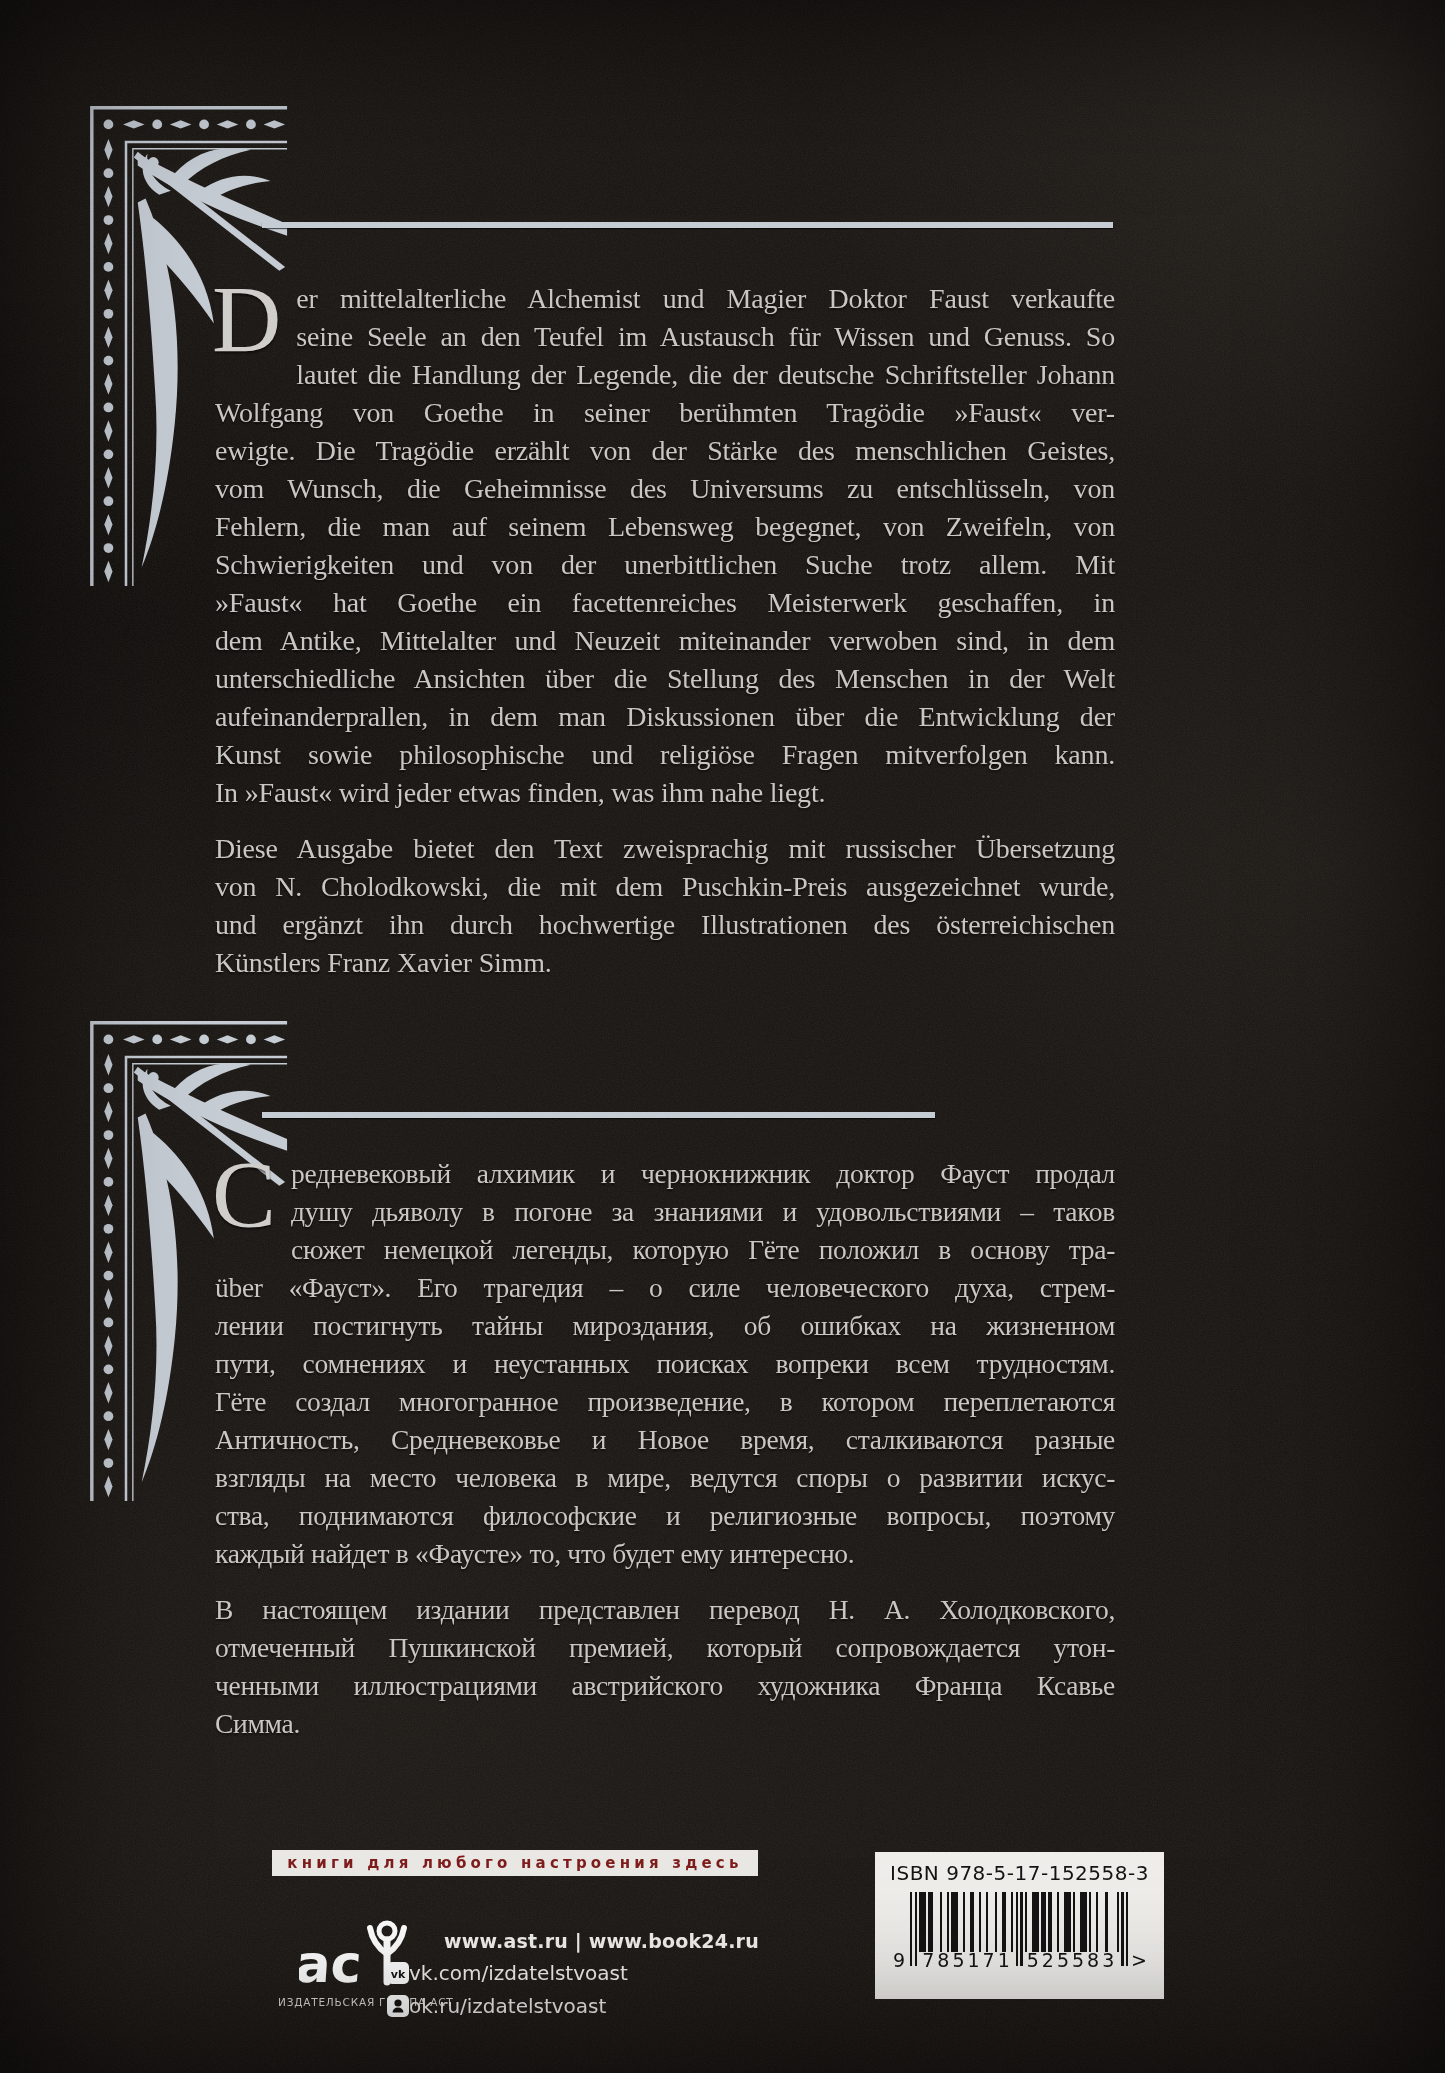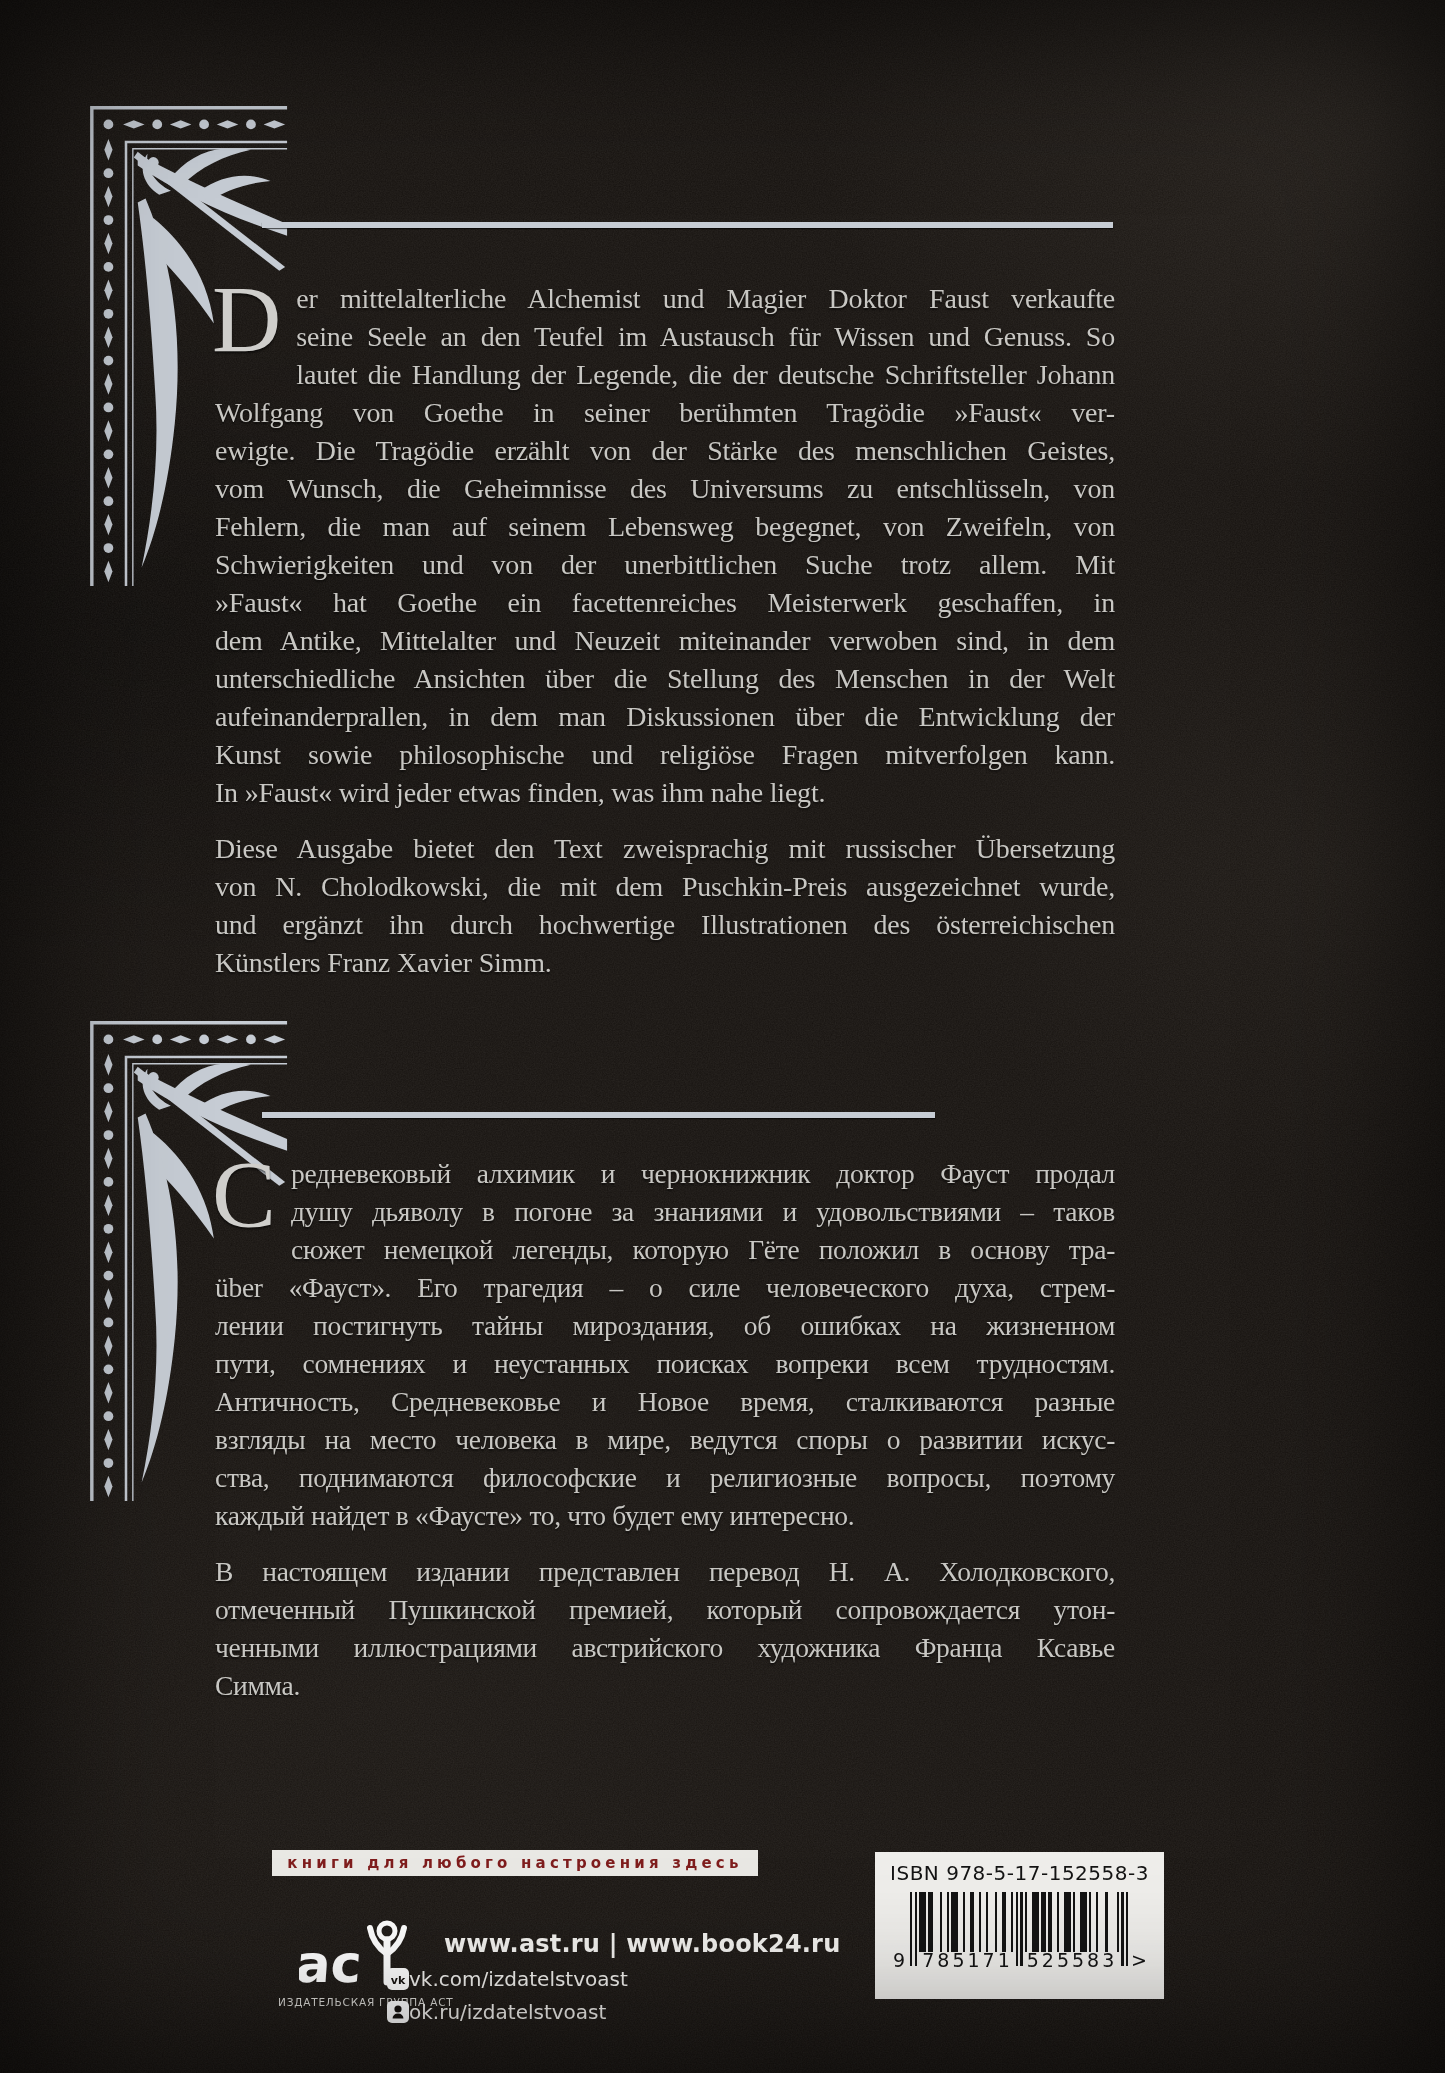--- a/index.html
+++ b/index.html
@@ -41,21 +41,21 @@
 
   
   .tagline{position:absolute;left:272px;top:1850px;width:486px;height:26px;
     background:#e9e8e4;color:#7f1d1d;font-family:"DejaVu Sans","Liberation Sans",sans-serif;
     font-weight:bold;font-size:15px;line-height:27px;letter-spacing:4.2px;text-align:center;}
   .publisher{position:absolute;left:278px;top:1918px;width:154px;text-align:center;}
   .pubcap{margin-top:2px;color:#dddcd8;font-family:"DejaVu Sans","Liberation Sans",sans-serif;
     font-size:10.5px;letter-spacing:0.8px;white-space:nowrap;}
   .links{position:absolute;left:387px;top:1930px;color:#f2f1ee;
     font-family:"DejaVu Sans","Liberation Sans",sans-serif;}
-  .weburls{margin-left:57px;font-size:24px;font-weight:bold;letter-spacing:0.2px;}
+  .weburls{margin-left:57px;font-size:19px;font-weight:bold;letter-spacing:0.2px;}
   .socrow{display:flex;align-items:center;margin-top:9px;font-size:20px;}
   .socrow b{font-weight:normal;margin-top:20px;}
   .badge{width:22px;height:22px;flex:0 0 22px;}
 
   .barcodebox{position:absolute;left:875px;top:1852px;width:289px;height:147px;
     background:#efeeeb;color:#141414;font-family:"DejaVu Sans","Liberation Sans",sans-serif;}
   .isbn{margin-top:9px;text-align:center;font-size:20px;letter-spacing:0.5px;}
   .bars{position:relative;display:flex;width:219px;height:76px;margin:7px auto 0;}
   .bmod{width:2.3px;height:60px;}
   .bmod.bguard{height:74px;}
@@ -174,20 +174,21 @@
 
   <section class="textblock tb-russian">
     <span class="dropcap">С</span>
     <div class="para">
         <div class="tline">редневековый алхимик и чернокнижник доктор Фауст продал</div>
         <div class="tline">душу дьяволу в погоне за знаниями и удовольствиями – таков</div>
         <div class="tline">сюжет немецкой легенды, которую Гёте положил в основу тра-</div>
         <div class="tline">über «Фауст». Его трагедия – о силе человеческого духа, стрем-</div>
         <div class="tline">лении постигнуть тайны мироздания, об ошибках на жизненном</div>
         <div class="tline">пути, сомнениях и неустанных поисках вопреки всем трудностям.</div>
+        <div class="tline">Гёте создал многогранное произведение, в котором переплетаются</div>
         <div class="tline">Античность, Средневековье и Новое время, сталкиваются разные</div>
         <div class="tline">взгляды на место человека в мире, ведутся споры о развитии искус-</div>
         <div class="tline">ства, поднимаются философские и религиозные вопросы, поэтому</div>
         <div class="tline tlast">каждый найдет в «Фаусте» то, что будет ему интересно.</div>
       </div>
     <div class="para para2">
         <div class="tline">В настоящем издании представлен перевод Н. А. Холодковского,</div>
         <div class="tline">отмеченный Пушкинской премией, который сопровождается утон-</div>
         <div class="tline">ченными иллюстрациями австрийского художника Франца Ксавье</div>
         <div class="tline tlast">Симма.</div>

